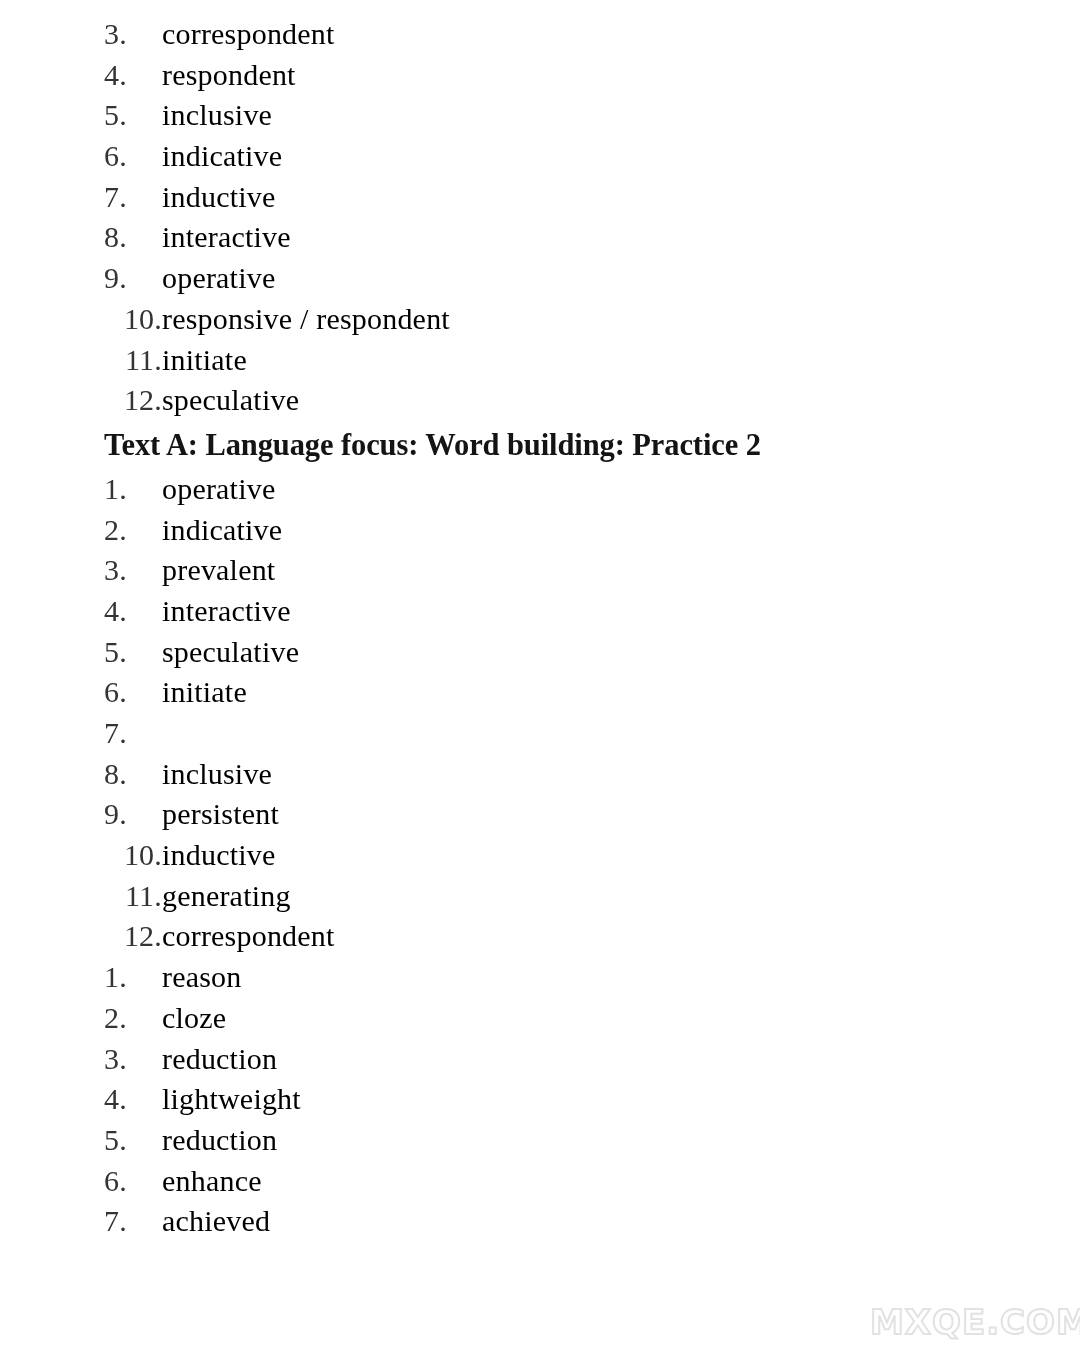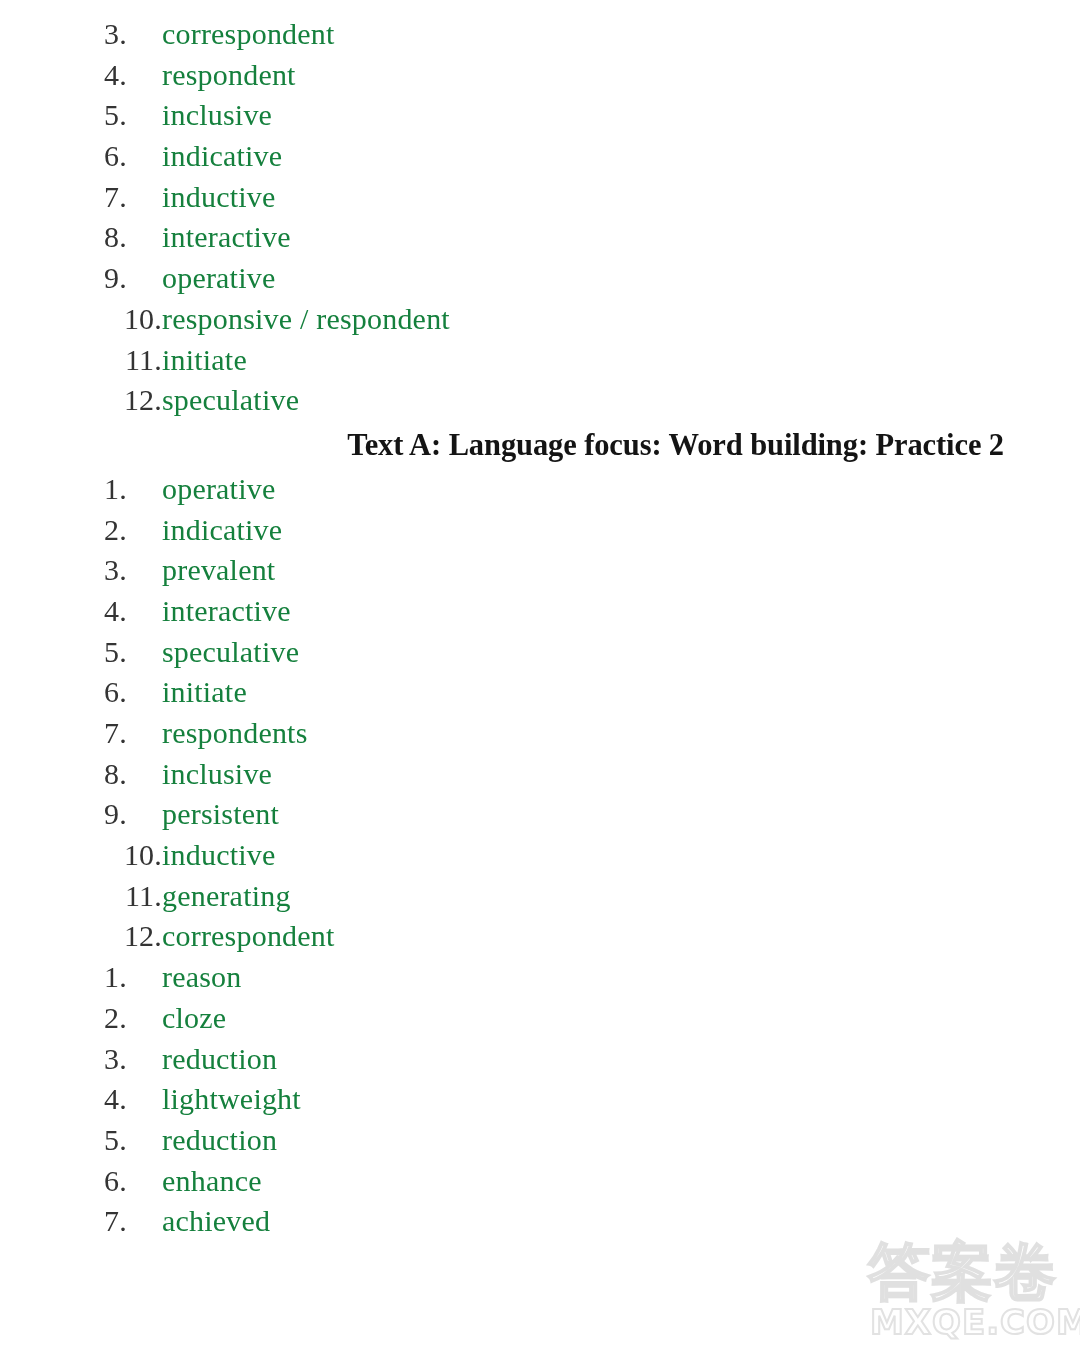--- a/index.html
+++ b/index.html
@@ -54,35 +54,34 @@
     text-align: left;
     flex: 0 0 58px;
     color: #343434;
   }
   .item-number.wide {
     text-align: right;
   }
 
   .item-text {
     display: inline-block;
-    color: #15803d;
+    color: #000000;
   }
 
   
   .section-heading {
     height: 48px;
     line-height: 48px;
     font-size: 30.5px;
     font-weight: bold;
     color: #141414;
     letter-spacing: -0.1px;
     white-space: nowrap;
     margin: 0;
     padding: 0;
-    text-align: right;
   }
 
   
   .watermark {
     position: absolute;
     right: 8px;
     bottom: 6px;
     width: 210px;
     height: 104px;
     pointer-events: none;
@@ -183,21 +182,20 @@
         <li class="answer-item">
           <span class="item-number">5.</span>
           <span class="item-text">speculative</span>
         </li>
         <li class="answer-item">
           <span class="item-number">6.</span>
           <span class="item-text">initiate</span>
         </li>
         <li class="answer-item">
           <span class="item-number">7.</span>
-          <span class="item-text">respondents</span>
         </li>
         <li class="answer-item">
           <span class="item-number">8.</span>
           <span class="item-text">inclusive</span>
         </li>
         <li class="answer-item">
           <span class="item-number">9.</span>
           <span class="item-text">persistent</span>
         </li>
         <li class="answer-item">
@@ -239,16 +237,15 @@
           <span class="item-text">enhance</span>
         </li>
         <li class="answer-item">
           <span class="item-number">7.</span>
           <span class="item-text">achieved</span>
         </li>
       </ul>
     </div>
 
   <div class="watermark">
-    <div class="wm-cjk">答案卷</div>
     <div class="wm-domain">MXQE.COM</div>
   </div>
 </div>
 
 </body></html>

